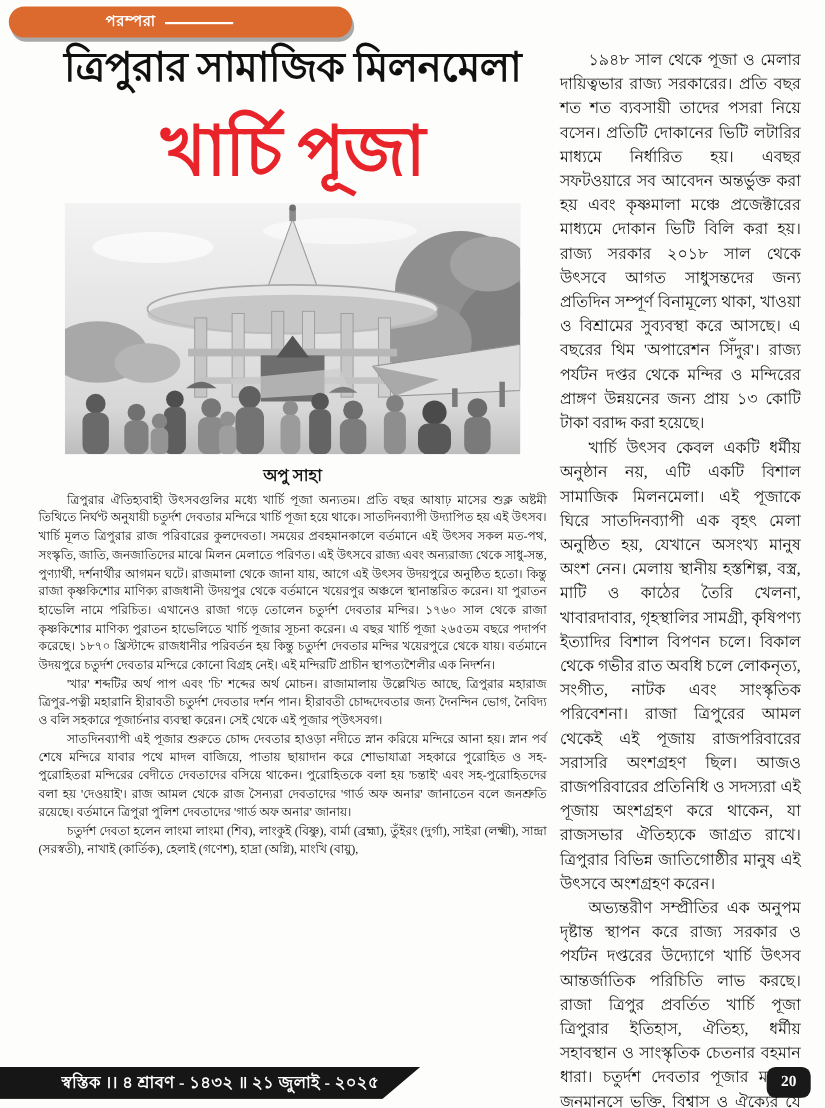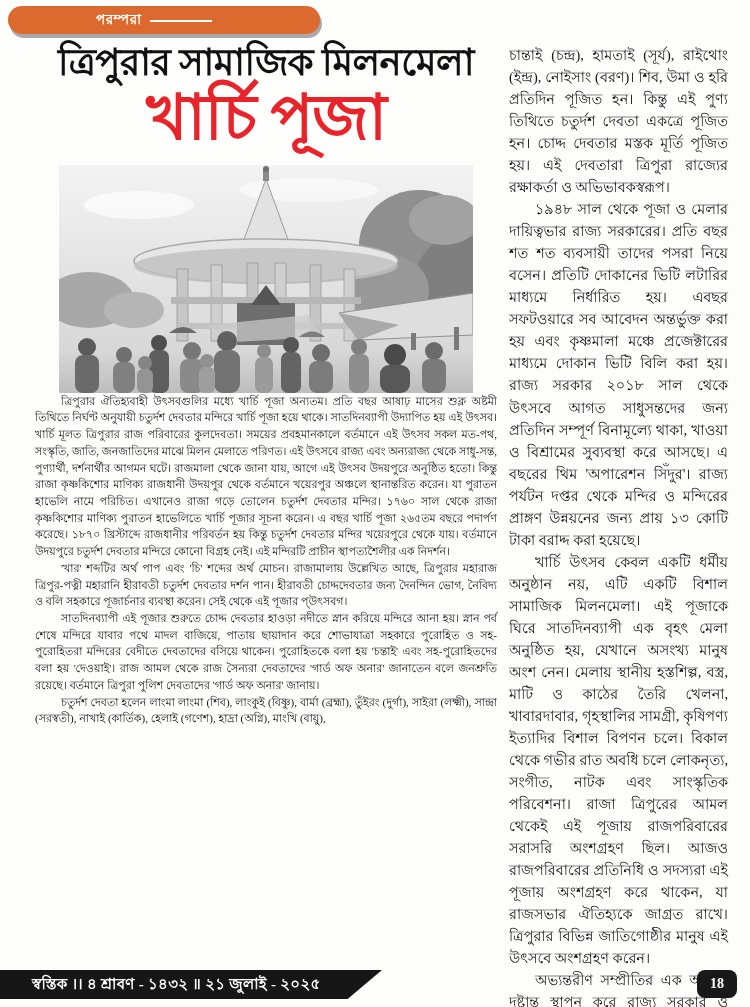--- a/index.html
+++ b/index.html
@@ -45,21 +45,21 @@
     color:#101010;
     line-height:1.15;
     letter-spacing:-.5px;
   }
   .main-title {
     text-align:center;
     font-size:63px;
     font-weight:bold;
     color:#e8232a;
     line-height:1.05;
-    margin-top:0;
+    margin-top:20px;
     letter-spacing:-1px;
   }
 
   
   .photo-wrap {
     width:414px; height:228px;
     margin:14px auto 0 auto;
     overflow:hidden;
     background:#e9e9e9;
   }
@@ -82,21 +82,21 @@
   .body-text p.indent { text-indent:26px; }
   .col-right .body-text p { font-size:14.4px; line-height:1.53; }
 
   
   .footer-ribbon {
     position:absolute; left:0; bottom:8px;
     width:382px; height:29px;
     background:#161616;
     clip-path:polygon(0 0, 100% 0, 91% 100%, 0 100%);
     display:flex; align-items:center;
-    padding-left:32px;
+    padding-left:56px;
     z-index:5;
   }
   .footer-ribbon span { color:#fff; font-size:15px; font-weight:bold; letter-spacing:.3px; }
   .page-badge {
     position:absolute; right:13px; bottom:9px;
     width:40px; height:28px;
     background:#191919;
     border-radius:8px;
     display:flex; align-items:center; justify-content:center;
     z-index:5;
@@ -196,38 +196,38 @@
             <rect x="140" y="202" width="16" height="26" rx="6" fill="#9e9e9e"></rect>
           <circle cx="86" cy="198" r="7" fill="#858585"></circle>
             <rect x="78" y="204" width="16" height="24" rx="6" fill="#949494"></rect>
         </g>
 
         <path d="M110 168 q14 -12 28 0 z" fill="#6a6a6a"></path>
         <path d="M240 172 q13 -11 26 0 z" fill="#7d7d7d"></path>
       </svg>
     </div>
 
+    <div class="byline">অপু সাহা</div>
 
     <div class="body-text">
       <p class="indent">ত্রিপুরার ঐতিহ্যবাহী উৎসবগুলির মধ্যে খার্চি পূজা অন্যতম। প্রতি বছর আষাঢ় মাসের শুক্ল অষ্টমী তিথিতে নির্ঘণ্ট অনুযায়ী চতুর্দশ দেবতার মন্দিরে খার্চি পূজা হয়ে থাকে। সাতদিনব্যাপী উদ্যাপিত হয় এই উৎসব। খার্চি মূলত ত্রিপুরার রাজ পরিবারের কুলদেবতা। সময়ের প্রবহমানকালে বর্তমানে এই উৎসব সকল মত-পথ, সংস্কৃতি, জাতি, জনজাতিদের মাঝে মিলন মেলাতে পরিণত। এই উৎসবে রাজ্য এবং অন্যরাজ্য থেকে সাধু-সন্ত, পুণ্যার্থী, দর্শনার্থীর আগমন ঘটে। রাজমালা থেকে জানা যায়, আগে এই উৎসব উদয়পুরে অনুষ্ঠিত হতো। কিন্তু রাজা কৃষ্ণকিশোর মাণিক্য রাজধানী উদয়পুর থেকে বর্তমানে খয়েরপুর অঞ্চলে স্থানান্তরিত করেন। যা পুরাতন হাভেলি নামে পরিচিত। এখানেও রাজা গড়ে তোলেন চতুর্দশ দেবতার মন্দির। ১৭৬০ সাল থেকে রাজা কৃষ্ণকিশোর মাণিক্য পুরাতন হাভেলিতে খার্চি পূজার সূচনা করেন। এ বছর খার্চি পূজা ২৬৫তম বছরে পদার্পণ করেছে। ১৮৭০ খ্রিস্টাব্দে রাজধানীর পরিবর্তন হয় কিন্তু চতুর্দশ দেবতার মন্দির খয়েরপুরে থেকে যায়। বর্তমানে উদয়পুরে চতুর্দশ দেবতার মন্দিরে কোনো বিগ্রহ নেই। এই মন্দিরটি প্রাচীন স্থাপত্যশৈলীর এক নিদর্শন।</p>
       <p class="indent">'খার' শব্দটির অর্থ পাপ এবং 'চি' শব্দের অর্থ মোচন। রাজামালায় উল্লেখিত আছে, ত্রিপুরার মহারাজ ত্রিপুর-পত্নী মহারানি হীরাবতী চতুর্দশ দেবতার দর্শন পান। হীরাবতী চোদ্দদেবতার জন্য দৈনন্দিন ভোগ, নৈবিদ্য ও বলি সহকারে পূজার্চনার ব্যবস্থা করেন। সেই থেকে এই পূজার প্উৎসবগ।</p>
       <p class="indent">সাতদিনব্যাপী এই পূজার শুরুতে চোদ্দ দেবতার হাওড়া নদীতে স্নান করিয়ে মন্দিরে আনা হয়। স্নান পর্ব শেষে মন্দিরে যাবার পথে মাদল বাজিয়ে, পাতায় ছায়াদান করে শোভাযাত্রা সহকারে পুরোহিত ও সহ-পুরোহিতরা মন্দিরের বেদীতে দেবতাদের বসিয়ে থাকেন। পুরোহিতকে বলা হয় 'চন্তাই' এবং সহ-পুরোহিতদের বলা হয় 'দেওয়াই'। রাজ আমল থেকে রাজ সৈন্যরা দেবতাদের 'গার্ড অফ অনার' জানাতেন বলে জনশ্রুতি রয়েছে। বর্তমানে ত্রিপুরা পুলিশ দেবতাদের 'গার্ড অফ অনার' জানায়।</p>
       <p class="indent">চতুর্দশ দেবতা হলেন লাংমা লাংমা (শিব), লাংকুই (বিষ্ণু), বার্মা (ব্রহ্মা), তুঁইরং (দুর্গা), সাইরা (লক্ষ্মী), সান্দ্রা (সরস্বতী), নাখাই (কার্তিক), হেলাই (গণেশ), হাদ্রা (অগ্নি), মাংখি (বায়ু),</p>
     </div>
   </div>
 
   <div class="col-right">
     <div class="body-text">
-      <p>চান্তাই (চন্দ্র), হামতাই (সূর্য), রাইথোং (ইন্দ্র), নোইসাং (বরণ)। শিব, উমা ও হরি প্রতিদিন পূজিত হন। কিন্তু এই পুণ্য তিথিতে চতুর্দশ দেবতা একত্রে পূজিত হন। চোদ্দ দেবতার মস্তক মূর্তি পূজিত হয়। এই দেবতারা ত্রিপুরা রাজ্যের রক্ষাকর্তা ও অভিভাবকস্বরূপ।</p>
       <p class="indent">১৯৪৮ সাল থেকে পূজা ও মেলার দায়িত্বভার রাজ্য সরকারের। প্রতি বছর শত শত ব্যবসায়ী তাদের পসরা নিয়ে বসেন। প্রতিটি দোকানের ভিটি লটারির মাধ্যমে নির্ধারিত হয়। এবছর সফটওয়ারে সব আবেদন অন্তর্ভুক্ত করা হয় এবং কৃষ্ণমালা মঞ্চে প্রজেক্টারের মাধ্যমে দোকান ভিটি বিলি করা হয়। রাজ্য সরকার ২০১৮ সাল থেকে উৎসবে আগত সাধুসন্তদের জন্য প্রতিদিন সম্পূর্ণ বিনামূল্যে থাকা, খাওয়া ও বিশ্রামের সুব্যবস্থা করে আসছে। এ বছরের থিম 'অপারেশন সিঁদুর'। রাজ্য পর্যটন দপ্তর থেকে মন্দির ও মন্দিরের প্রাঙ্গণ উন্নয়নের জন্য প্রায় ১৩ কোটি টাকা বরাদ্দ করা হয়েছে।</p>
       <p class="indent">খার্চি উৎসব কেবল একটি ধর্মীয় অনুষ্ঠান নয়, এটি একটি বিশাল সামাজিক মিলনমেলা। এই পূজাকে ঘিরে সাতদিনব্যাপী এক বৃহৎ মেলা অনুষ্ঠিত হয়, যেখানে অসংখ্য মানুষ অংশ নেন। মেলায় স্থানীয় হস্তশিল্প, বস্ত্র, মাটি ও কাঠের তৈরি খেলনা, খাবারদাবার, গৃহস্থালির সামগ্রী, কৃষিপণ্য ইত্যাদির বিশাল বিপণন চলে। বিকাল থেকে গভীর রাত অবধি চলে লোকনৃত্য, সংগীত, নাটক এবং সাংস্কৃতিক পরিবেশনা। রাজা ত্রিপুরের আমল থেকেই এই পূজায় রাজপরিবারের সরাসরি অংশগ্রহণ ছিল। আজও রাজপরিবারের প্রতিনিধি ও সদস্যরা এই পূজায় অংশগ্রহণ করে থাকেন, যা রাজসভার ঐতিহ্যকে জাগ্রত রাখে। ত্রিপুরার বিভিন্ন জাতিগোষ্ঠীর মানুষ এই উৎসবে অংশগ্রহণ করেন।</p>
       <p class="indent">অভ্যন্তরীণ সম্প্রীতির এক অনুপম দৃষ্টান্ত স্থাপন করে রাজ্য সরকার ও পর্যটন দপ্তরের উদ্যোগে খার্চি উৎসব আন্তর্জাতিক পরিচিতি লাভ করছে। রাজা ত্রিপুর প্রবর্তিত খার্চি পূজা ত্রিপুরার ইতিহাস, ঐতিহ্য, ধর্মীয় সহাবস্থান ও সাংস্কৃতিক চেতনার বহমান ধারা। চতুর্দশ দেবতার পূজার মাধ্যমে জনমানসে ভক্তি, বিশ্বাস ও ঐক্যের যে জাগরণ ঘটে, তা যুগের পর যুগ ধরে ত্রিপুরার সাংস্কৃতিক পরিচয়কে বহন করে চলেছে। □</p>
     </div>
   </div>
 
 </div>
 
 <div class="footer-ribbon">
   <span>স্বস্তিক ।। ৪ শ্রাবণ - ১৪৩২ ॥ ২১ জুলাই - ২০২৫</span>
 </div>
 <div class="page-badge">
-  <span>18</span>
+  <span>20</span>
 </div>
 
 </body></html>

